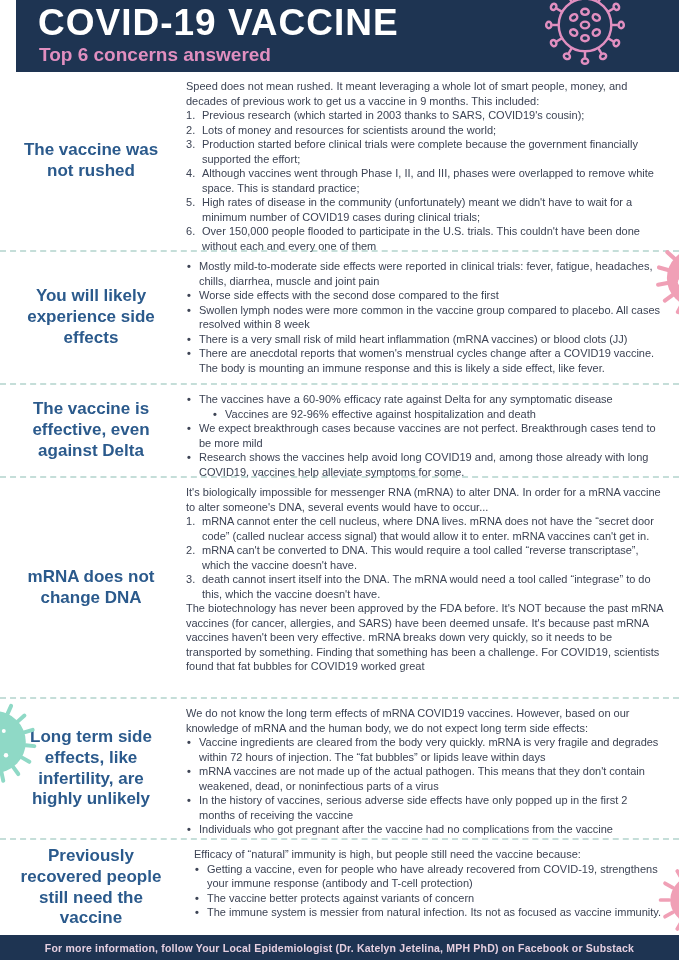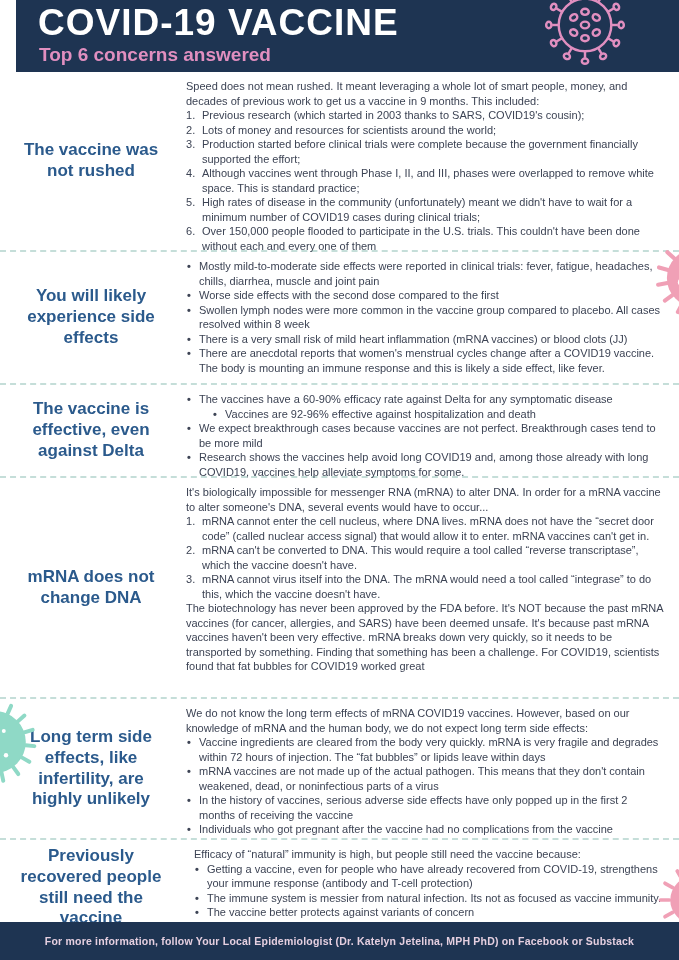--- a/index.html
+++ b/index.html
@@ -34,21 +34,21 @@
   ul.items > li{position:relative; padding-left:13px;}
   ul.items > li::before{content:"\2022"; position:absolute; left:1px; font-weight:700;}
   ol.items{counter-reset:item;}
   ol.items > li{position:relative; padding-left:16px; counter-increment:item;}
   ol.items > li::before{content:counter(item) "."; position:absolute; left:0;}
   ul.sub{list-style:none; margin-left:13px;}
   ul.sub > li{position:relative; padding-left:13px;}
   ul.sub > li::before{content:"\2022"; position:absolute; left:1px; font-weight:700;}
 
   
-  .footer{position:absolute; left:0; bottom:0; width:679px; height:38px; background:var(--navy); display:flex; align-items:center; justify-content:center; z-index:2;}
+  .footer{position:absolute; left:0; bottom:0; width:679px; height:25px; background:var(--navy); display:flex; align-items:center; justify-content:center; z-index:2;}
   .footer-text{color:var(--footer-text); font-size:10.5px; font-weight:700; letter-spacing:.2px;}
 
   
   .virus{position:absolute; z-index:1; pointer-events:none;}
   .virus-right{left:644px; top:226px;}
   .virus-left{left:-60px; top:687px;}
   .virus-bottom{left:650px; top:856px;}
 </style>
 </head>
 <body>
@@ -135,21 +135,21 @@
       </div>
       <div class="row">
         <div class="left">
           <div class="heading">mRNA does not change DNA</div>
         </div>
         <div class="body">
           <p class="intro">It's biologically impossible for messenger RNA (mRNA) to alter DNA. In order for a mRNA vaccine to alter someone's DNA, several events would have to occur...</p>
           <ol class="items">
             <li><span>mRNA cannot enter the cell nucleus, where DNA lives. mRNA does not have the “secret door code” (called nuclear access signal) that would allow it to enter. mRNA vaccines can't get in.</span></li>
             <li><span>mRNA can't be converted to DNA. This would require a tool called “reverse transcriptase”, which the vaccine doesn't have.</span></li>
-            <li><span>mRNA cannot virus itself into the DNA. The mRNA would need a tool called “integrase” to do this, which the vaccine doesn't have.</span></li>
+            <li><span>death cannot insert itself into the DNA. The mRNA would need a tool called “integrase” to do this, which the vaccine doesn't have.</span></li>
           </ol>
           <p class="outro">The biotechnology has never been approved by the FDA before. It's NOT because the past mRNA vaccines (for cancer, allergies, and SARS) have been deemed unsafe. It's because past mRNA vaccines haven't been very effective. mRNA breaks down very quickly, so it needs to be transported by something. Finding that something has been a challenge. For COVID19, scientists found that fat bubbles for COVID19 worked great</p>
         </div>
       </div>
       <div class="row">
         <div class="left">
           <div class="heading">Long term side effects, like infertility, are highly unlikely</div>
         </div>
         <div class="body">
           <p class="intro">We do not know the long term effects of mRNA COVID19 vaccines. However, based on our knowledge of mRNA and the human body, we do not expect long term side effects:</p>
@@ -162,22 +162,22 @@
         </div>
       </div>
       <div class="row">
         <div class="left">
           <div class="heading">Previously recovered people still need the vaccine</div>
         </div>
         <div class="body">
           <p class="intro">Efficacy of “natural” immunity is high, but people still need the vaccine because:</p>
           <ul class="items">
             <li><span>Getting a vaccine, even for people who have already recovered from COVID-19, strengthens your immune response (antibody and T-cell protection)</span></li>
+            <li><span>The vaccine better protects against variants of concern</span></li>
             <li><span>The immune system is messier from natural infection. Its not as focused as vaccine immunity.</span></li>
-            <li><span>The vaccine better protects against variants of concern</span></li>
           </ul>
         </div>
       </div>
     </div>
 
   <svg class="virus virus-right" width="104" height="104" viewBox="0 0 100 100">
     <defs>
       <g id="ssp1" stroke="#f0a0b6" stroke-width="4" stroke-linecap="round">
         <line x1="50" y1="22" x2="50" y2="13"></line>
       </g>

